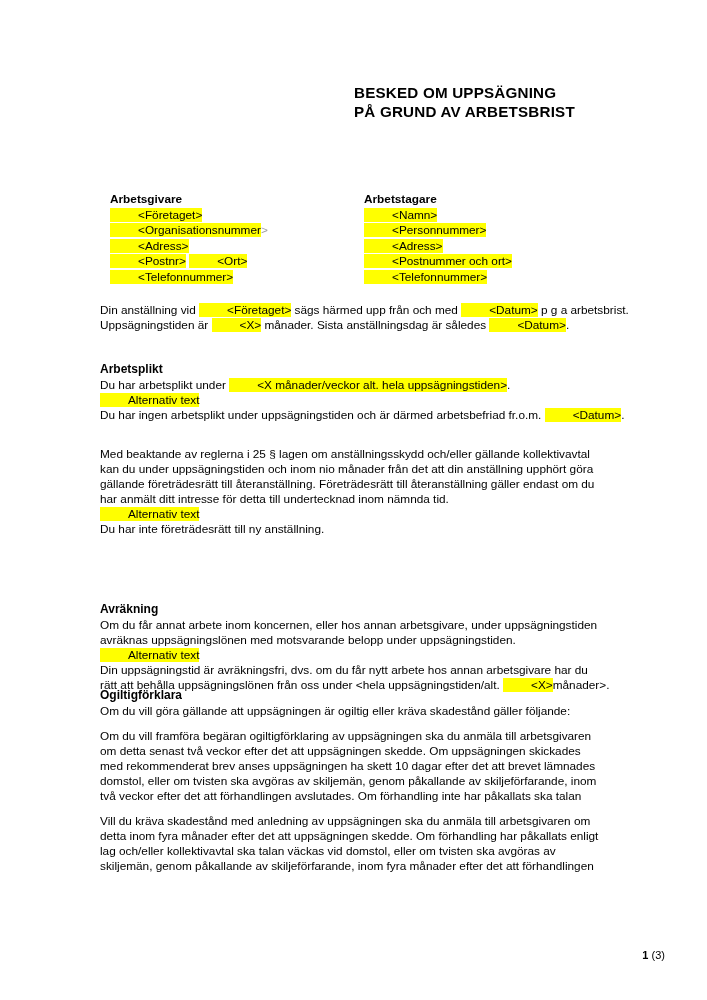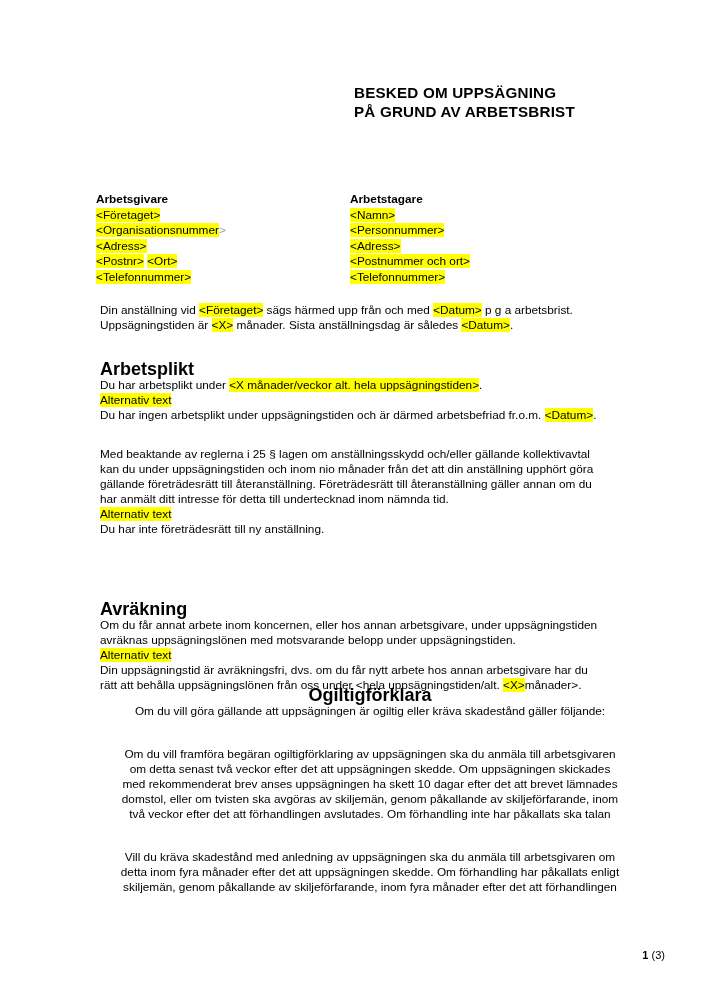--- a/index.html
+++ b/index.html
@@ -18,48 +18,48 @@
     position: absolute;
     left: 354px;
     top: 83px;
     font-weight: bold;
     font-size: 15.2px;
     line-height: 19px;
     letter-spacing: 0.2px;
   }
   .parties {
     position: absolute;
-    left: 96px;
+    left: 110px;
     top: 192px;
     width: 560px;
     display: flex;
   }
   .party { width: 254px; line-height: 15.6px; }
   .party-heading { font-weight: bold; }
   .intro {
     position: absolute;
     left: 100px;
     top: 303px;
     width: 540px;
   }
   .section { position: absolute; left: 100px; width: 540px; }
   #sec-arbetsplikt   { top: 360px; }
   #sec-foretradesratt{ top: 447px; }
   #sec-avrakning     { top: 560px; margin-top: 40px; }
-  #sec-ogiltigforklara { top: 686px; text-align: center; }
+  #sec-ogiltigforklara { top: 686px; }
   .section-heading {
     font-weight: bold;
-    font-size: 18px;
+    font-size: 12px;
     line-height: 18px;
     margin: 0;
   }
   .para { margin: 0; }
-  .para.gap { margin-top: 28px; }
+  .para.gap { margin-top: 10px; }
   .line { white-space: nowrap; }
-  .hl { background: var(--hl, #ffff00); }
+  .hl { background: var(--hl, #ffff00); padding-left: 28px; }
   .muted { color: #9e9e9e; }
   .footer {
     position: absolute;
     top: 948px;
     right: 42px;
     font-size: 11px;
   }
   .footer .pg-num { font-weight: bold; }
 </style>
 </head>
@@ -106,21 +106,21 @@
         <div class="line"><span>Du har arbetsplikt under </span><span class="hl">&lt;X månader/veckor alt. hela uppsägningstiden&gt;</span><span>.</span></div>
         <div class="line"><span class="hl">Alternativ text</span></div>
         <div class="line"><span>Du har ingen arbetsplikt under uppsägningstiden och är därmed arbetsbefriad fr.o.m. </span><span class="hl">&lt;Datum&gt;</span><span>.</span></div>
       </div>
   </div>
 
   <div class="section" id="sec-foretradesratt">
     <div class="para">
         <div class="line"><span>Med beaktande av reglerna i 25 § lagen om anställningsskydd och/eller gällande kollektivavtal</span></div>
         <div class="line"><span>kan du under uppsägningstiden och inom nio månader från det att din anställning upphört göra</span></div>
-        <div class="line"><span>gällande företrädesrätt till återanställning. Företrädesrätt till återanställning gäller annan om du</span></div>
+        <div class="line"><span>gällande företrädesrätt till återanställning. Företrädesrätt till återanställning gäller endast om du</span></div>
         <div class="line"><span>har anmält ditt intresse för detta till undertecknad inom nämnda tid.</span></div>
         <div class="line"><span class="hl">Alternativ text</span></div>
         <div class="line"><span>Du har inte företrädesrätt till ny anställning.</span></div>
       </div>
   </div>
 
   <div class="section" id="sec-avrakning">
     <h2 class="section-heading">Avräkning</h2>
     <div class="para">
         <div class="line"><span>Om du får annat arbete inom koncernen, eller hos annan arbetsgivare, under uppsägningstiden</span></div>
@@ -139,20 +139,21 @@
     <div class="para gap">
         <div class="line"><span>Om du vill framföra begäran ogiltigförklaring av uppsägningen ska du anmäla till arbetsgivaren</span></div>
         <div class="line"><span>om detta senast två veckor efter det att uppsägningen skedde. Om uppsägningen skickades</span></div>
         <div class="line"><span>med rekommenderat brev anses uppsägningen ha skett 10 dagar efter det att brevet lämnades</span></div>
         <div class="line"><span>domstol, eller om tvisten ska avgöras av skiljemän, genom påkallande av skiljeförfarande, inom</span></div>
         <div class="line"><span>två veckor efter det att förhandlingen avslutades. Om förhandling inte har påkallats ska talan</span></div>
       </div>
     <div class="para gap">
         <div class="line"><span>Vill du kräva skadestånd med anledning av uppsägningen ska du anmäla till arbetsgivaren om</span></div>
         <div class="line"><span>detta inom fyra månader efter det att uppsägningen skedde. Om förhandling har påkallats enligt</span></div>
+        <div class="line"><span>lag och/eller kollektivavtal ska talan väckas vid domstol, eller om tvisten ska avgöras av</span></div>
         <div class="line"><span>skiljemän, genom påkallande av skiljeförfarande, inom fyra månader efter det att förhandlingen</span></div>
       </div>
   </div>
 
   <div class="footer">
     <span class="pg-num">1</span>
     <span class="pg-total">(3)</span>
   </div>
 
 </div>

